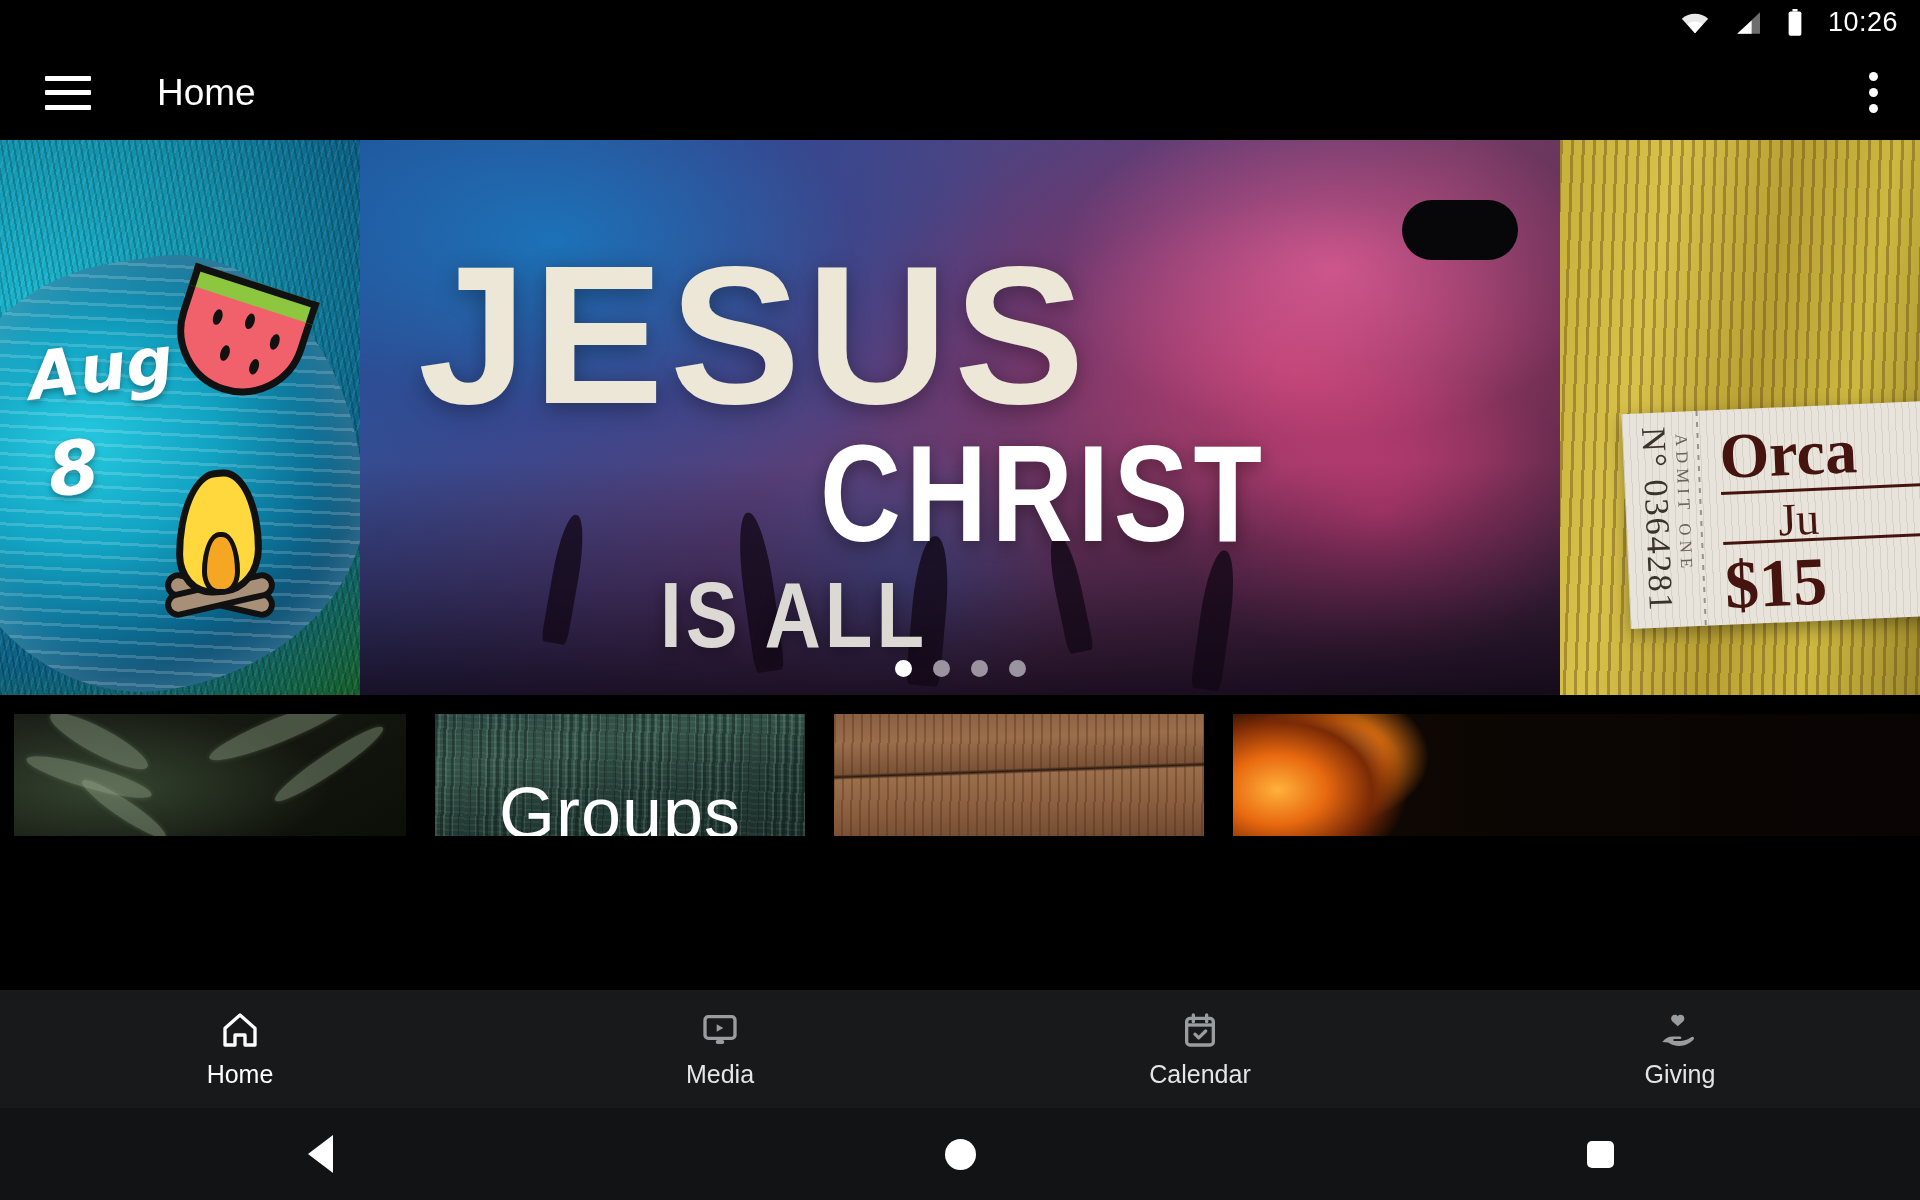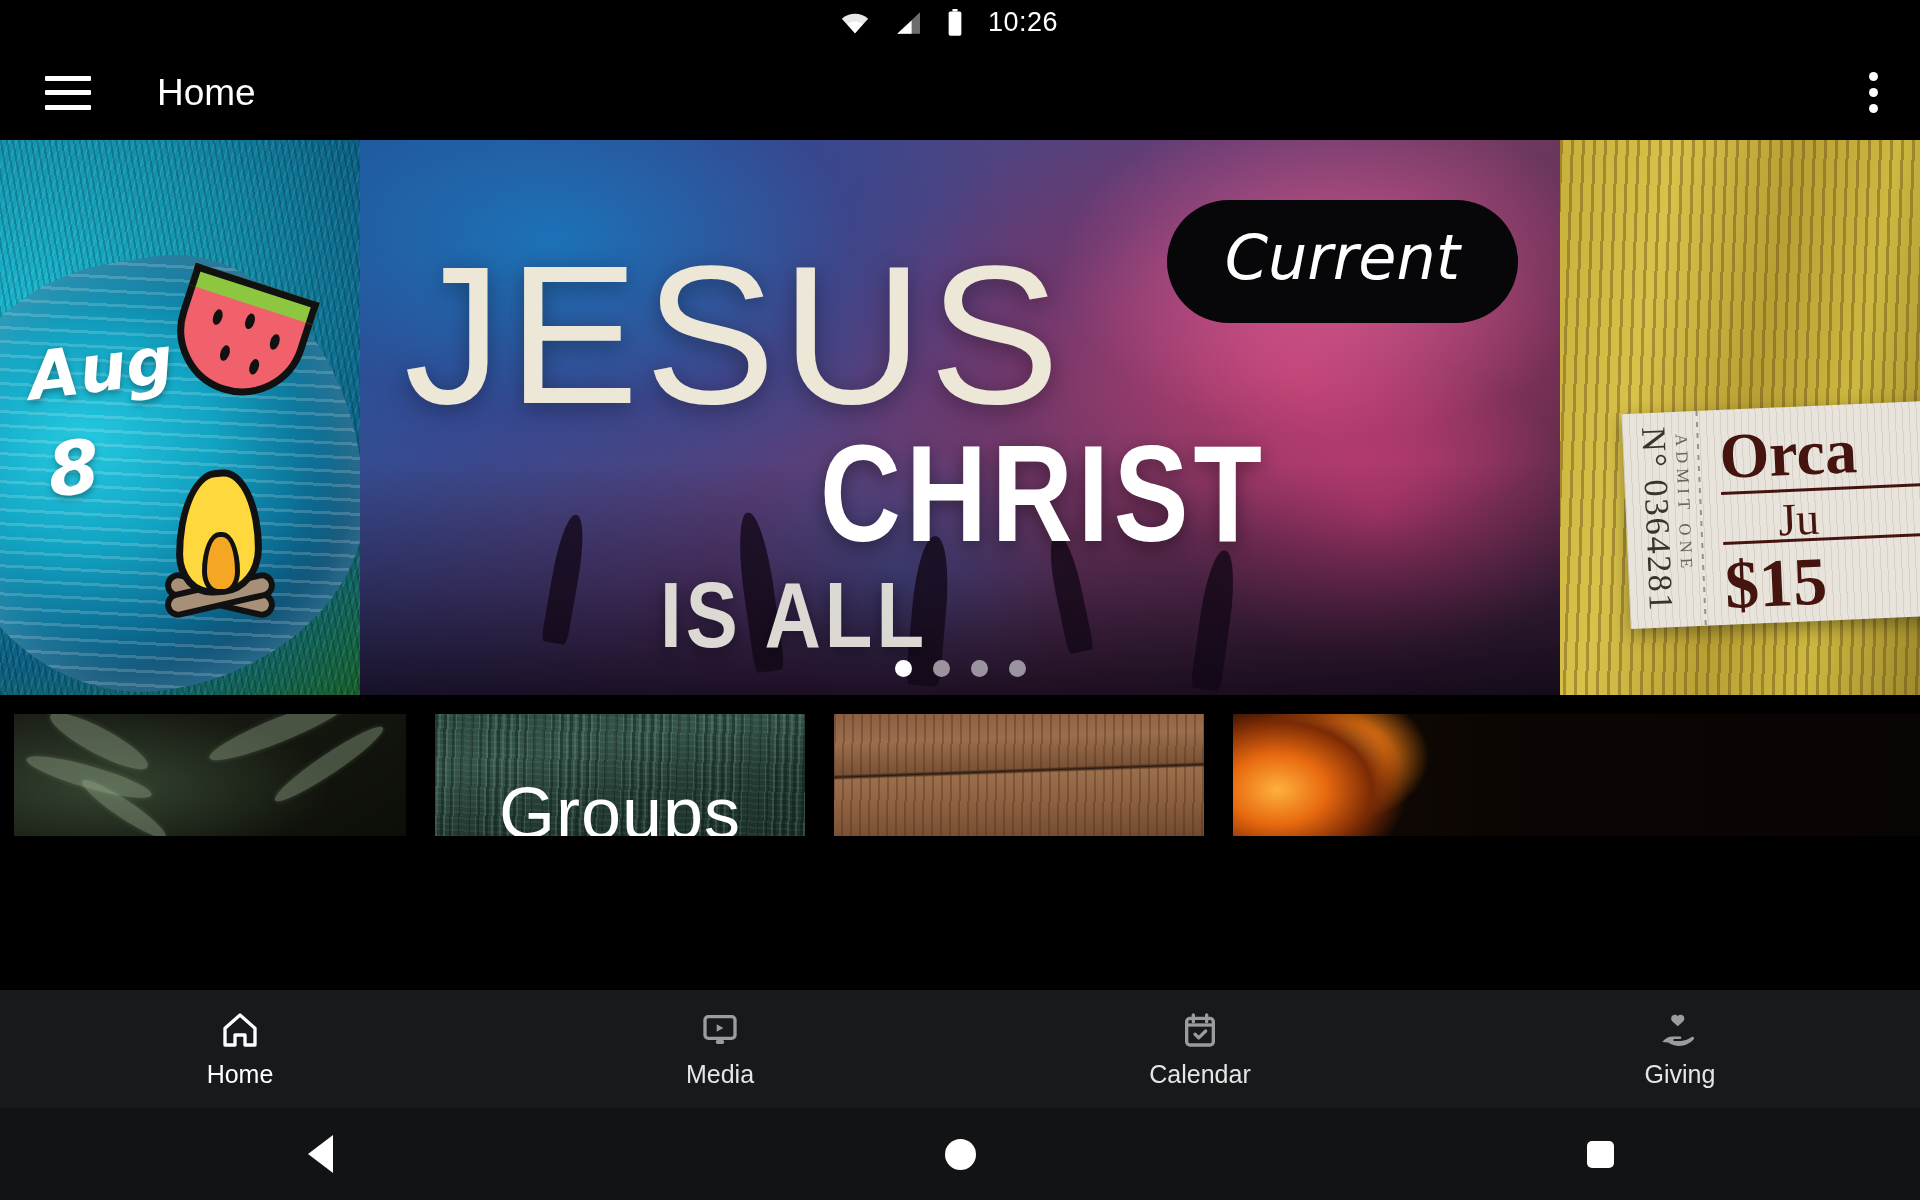--- a/index.html
+++ b/index.html
@@ -7,21 +7,21 @@
     width:1920px; height:1200px;
     background:#000;
     font-family:"Liberation Sans", sans-serif;
     overflow:hidden;
   }
   #screen { position:relative; width:1920px; height:1200px; background:#000; }
 
   
   .statusbar {
     position:absolute; top:0; left:0; width:1920px; height:45px;
-    background:#000; display:flex; align-items:center; justify-content:center;
+    background:#000; display:flex; align-items:center; justify-content:flex-end;
     padding-right:22px; gap:24px;
   }
   .sb-icon { display:flex; align-items:center; }
   .sb-clock { color:#fff; font-size:27px; letter-spacing:.5px; }
 
   
   .appbar {
     position:absolute; top:45px; left:0; width:1920px; height:95px;
     background:#000; display:flex; align-items:center;
   }
@@ -98,22 +98,22 @@
   }
   .glow-a { position:absolute; left:58%; top:-8%; width:46%; height:62%;
     background:radial-gradient(ellipse at center, rgba(255,110,170,.55) 0%, transparent 70%); }
   .glow-b { position:absolute; left:68%; top:40%; width:34%; height:55%;
     background:radial-gradient(ellipse at center, rgba(255,70,140,.48) 0%, transparent 72%); }
   .glow-c { position:absolute; left:30%; top:55%; width:30%; height:48%;
     background:radial-gradient(ellipse at center, rgba(40,120,220,.38) 0%, transparent 72%); }
   .crowd { position:absolute; left:0; bottom:0; width:100%; height:42%;
     background:linear-gradient(to top, rgba(12,6,20,.82) 0%, rgba(20,10,32,.42) 48%, transparent 100%); }
   .hand { position:absolute; background:rgba(18,8,22,.78); border-radius:48% 48% 12% 12%; }
-  .txt-jesus { position:absolute; left:44px; top:110px;
-    font-family:"Liberation Sans", sans-serif; font-weight:400; font-size:196px;
+  .txt-jesus { position:absolute; left:58px; top:110px;
+    font-family:"Liberation Sans", sans-serif; font-weight:700; font-size:196px;
     letter-spacing:6px; color:#ece7d6; line-height:.88;
     text-shadow:0 5px 22px rgba(0,0,0,.35); }
   .txt-christ { position:absolute; left:460px; top:290px;
     font-family:"Liberation Sans", sans-serif; font-weight:700; font-size:112px;
     letter-spacing:5px; color:#ffffff; transform:scaleY(1.22);
     text-shadow:0 4px 16px rgba(0,0,0,.4); }
   .txt-isall { position:absolute; left:300px; top:430px;
     font-family:"Liberation Sans", sans-serif; font-weight:700; font-size:78px;
     letter-spacing:4px; color:#dcd8d4; transform:scaleY(1.18);
     text-shadow:0 4px 14px rgba(0,0,0,.4); }
@@ -277,21 +277,20 @@
         <span class="hand" style="left:16%;bottom:22%;width:26px;height:130px;transform:rotate(10deg);"></span>
         <span class="hand" style="left:32%;bottom:10%;width:30px;height:160px;transform:rotate(-8deg);"></span>
         <span class="hand" style="left:46%;bottom:4%;width:34px;height:150px;transform:rotate(5deg);"></span>
         <span class="hand" style="left:58%;bottom:18%;width:26px;height:120px;transform:rotate(-12deg);"></span>
         <span class="hand" style="left:70%;bottom:2%;width:30px;height:140px;transform:rotate(8deg);"></span>
       </div>
       <div class="txt-jesus">JESUS</div>
       <div class="txt-christ">CHRIST</div>
       <div class="txt-isall">IS ALL</div>
       <div class="badge-series">
-        <span>Current</span>
       </div>
     </div>
 
     <div class="slide slide-right">
       <div class="ticket">
         <div class="ticket-perf"></div>
         <div class="t-num">N° 0364281</div>
         <div class="t-admit">ADMIT ONE</div>
         <div class="t-title">Orca</div>
         <div class="t-rule" style="top:82px;"></div>

